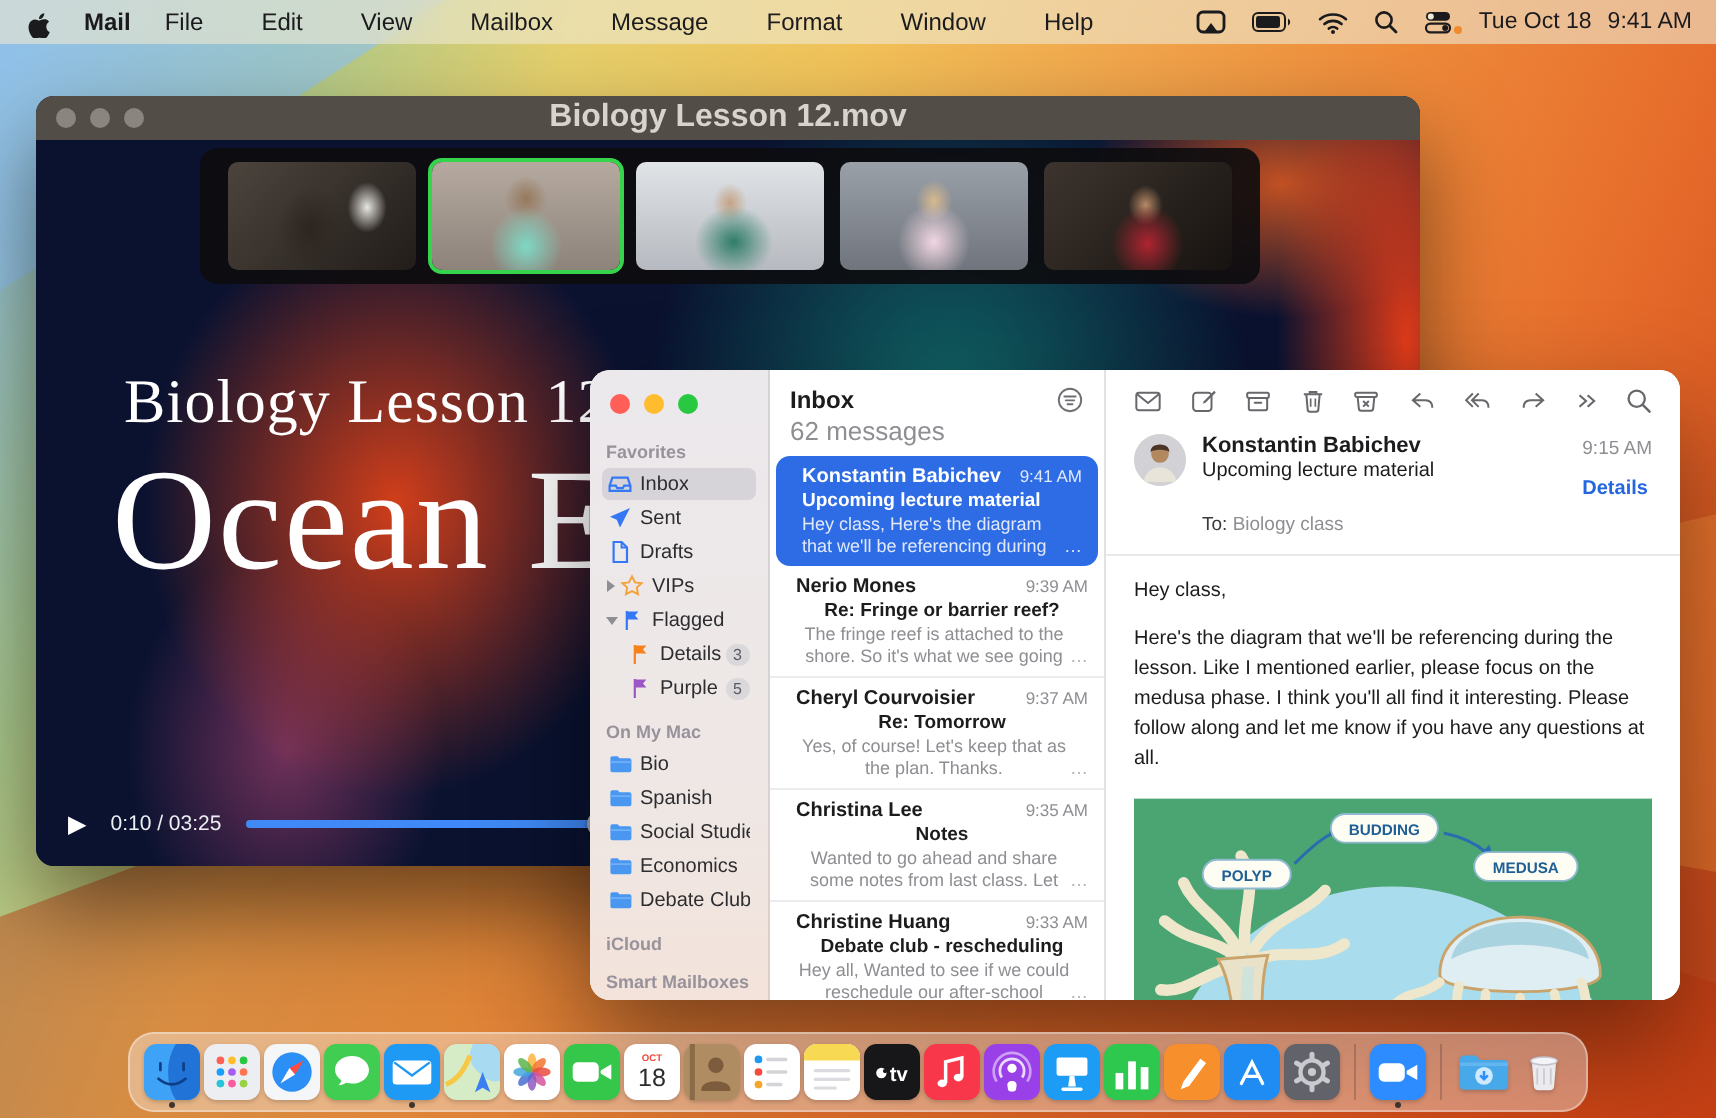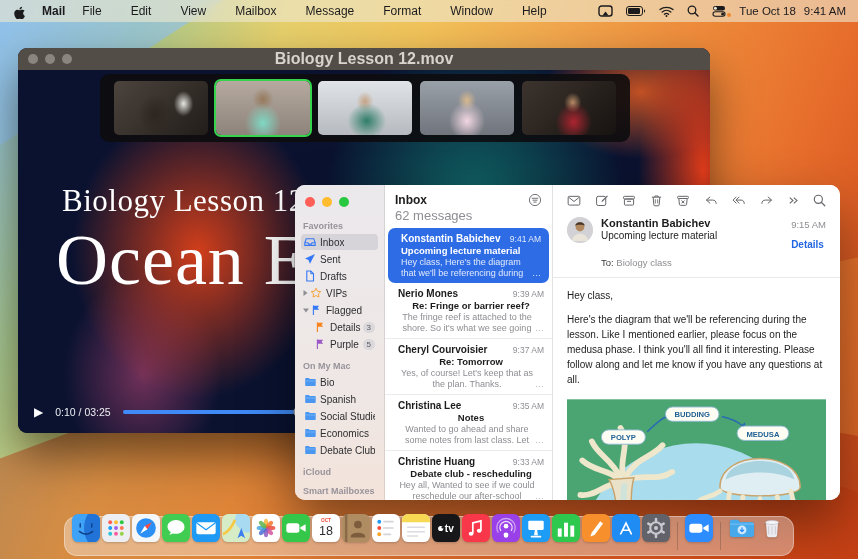--- a/index.html
+++ b/index.html
@@ -122,21 +122,21 @@
   .head-time { font-size:9.5px; color:#8e8e93; margin-top:2px; }
   .details-link { font-size:10px; color:#2466e0; font-weight:600; margin-top:9px; cursor:default; }
   .msg-body { padding:10px 14px 0; font-size:10px; line-height:1.5; color:#1d1d1f; flex:1; overflow:hidden; }
   .msg-body p { margin-bottom:9px; }
   .diagram { display:block; width:100%; margin-top:3px; }
 
   
   .dock { position:absolute; left:50%; bottom:3px; transform:translateX(-50%); height:40px; z-index:40;
     background:rgba(248,238,230,.42); border:1px solid rgba(255,255,255,.35); border-radius:13px;
     display:flex; align-items:center; gap:2px; padding:0 7px; backdrop-filter:blur(10px); }
-  .dock-item { width:28px; height:44px; position:relative; flex:none; }
+  .dock-item { width:28px; height:28px; position:relative; flex:none; }
   .dock-item svg { width:28px; height:28px; display:block; filter:drop-shadow(0 1px 1px rgba(0,0,0,.2)); }
   .run-dot { position:absolute; bottom:-4px; left:50%; transform:translateX(-50%); width:3px; height:3px; border-radius:50%; background:rgba(45,40,38,.9); }
   .dock-divider { width:1px; height:28px; background:rgba(70,55,45,.28); margin:0 5px; flex:none; }
 </style>
 </head>
 <body>
 
 <div class="screen">
   <div class="facet c"></div>
   <div class="facet b"></div>

